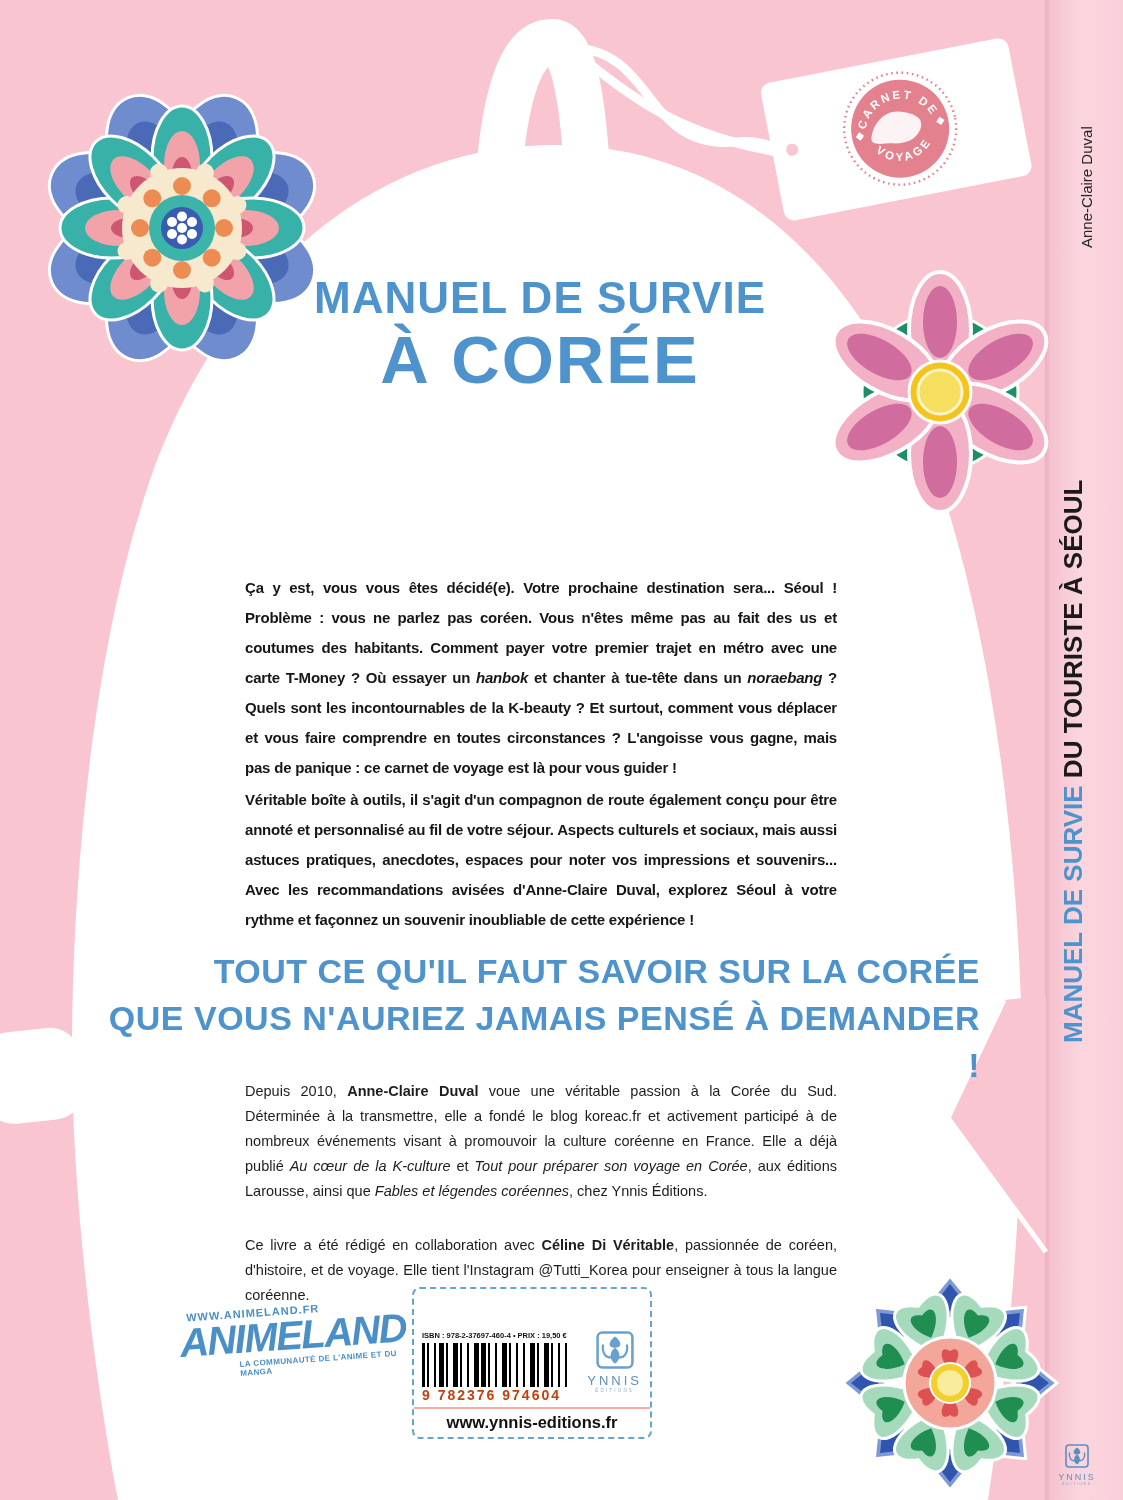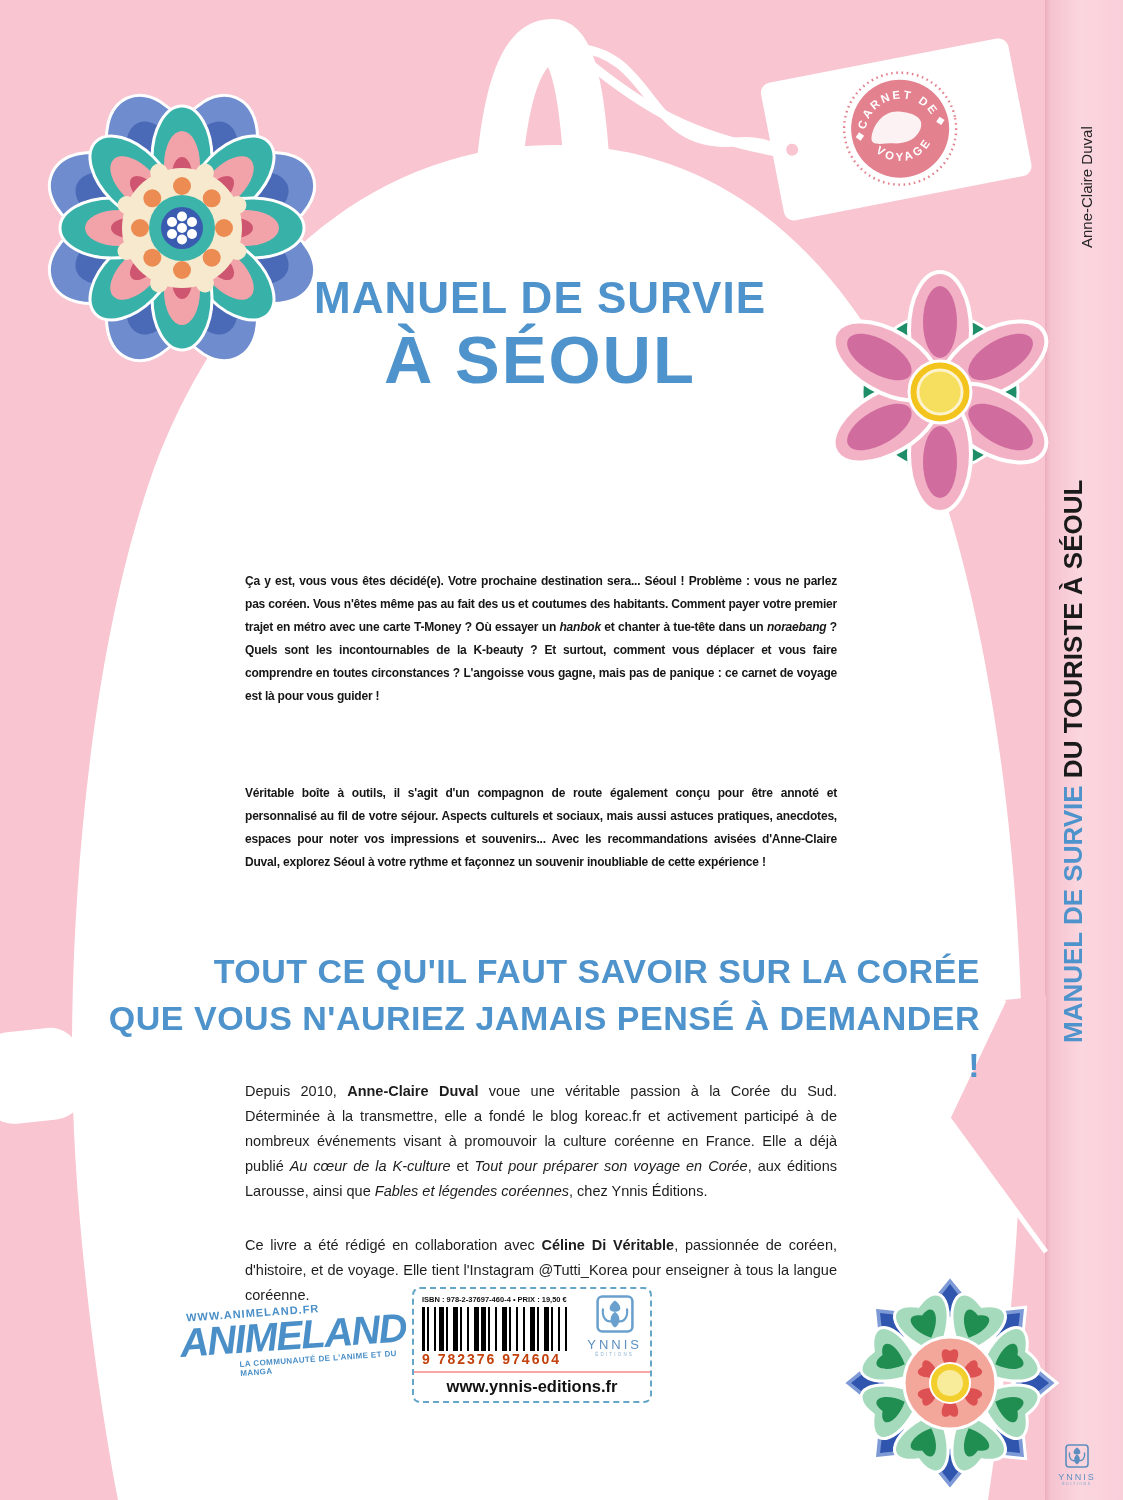--- a/index.html
+++ b/index.html
@@ -12,31 +12,31 @@
   
   .v{writing-mode:vertical-rl;transform:rotate(180deg);}
 
   .book-title{position:absolute;left:230px;top:276px;width:620px;text-align:center;
               color:#4e93cb;font-weight:700;line-height:1;}
   .bt1{font-size:44px;letter-spacing:1px;}
   .bt2{font-size:67px;letter-spacing:1px;margin-top:10px;}
   .bt3{font-size:67px;letter-spacing:2px;margin-top:6px;}
 
   .para{position:absolute;left:245px;width:592px;color:#161616;text-align:justify;}
-  .intro{font-weight:700;font-size:12px;line-height:23px;letter-spacing:-0.2px;}
+  .intro{font-weight:700;font-size:15px;line-height:30px;letter-spacing:-0.2px;}
   #p1{top:558px;} #p2{top:770px;}
   .heading{position:absolute;left:100px;top:948px;width:880px;text-align:right;
            color:#4e93cb;font-weight:700;font-size:34px;line-height:47px;letter-spacing:0.5px;}
   .bio{font-size:14.5px;line-height:25px;font-weight:400;color:#1d1d1d;}
   #bio1{top:1064px;} #bio2{top:1218px;}
   .b{font-weight:700;} .i{font-style:italic;}
 
   .barcode-box{position:absolute;left:412px;top:1287px;width:240px;background:#fff;
                border:2px dashed #64a5c8;border-radius:8px;padding:6px 8px 0;box-sizing:border-box;}
-  .bc-top{display:flex;gap:20px;align-items:flex-start;}
+  .bc-top{display:flex;gap:20px;align-items:flex-start;margin-top:36px;}
   .bc-left{width:158px;}
   .bc-isbn{font-size:7.5px;font-weight:700;color:#111;white-space:nowrap;}
   .bars{height:44px;margin-top:3px;
         background:linear-gradient(90deg,
         #000 0 3px,#fff 3px 5px,#000 5px 7px,#fff 7px 12px,#000 12px 14px,#fff 14px 17px,
         #000 17px 22px,#fff 22px 24px,#000 24px 26px,#fff 26px 31px,#000 31px 36px,#fff 36px 38px,
         #000 38px 40px,#fff 40px 45px,#000 45px 47px,#fff 47px 52px,#000 52px 57px,#fff 57px 59px,
         #000 59px 64px,#fff 64px 66px,#000 66px 68px,#fff 68px 73px,#000 73px 75px,#fff 75px 80px,
         #000 80px 85px,#fff 85px 87px,#000 87px 89px,#fff 89px 94px,#000 94px 96px,#fff 96px 101px,
         #000 101px 103px,#fff 103px 108px,#000 108px 113px,#fff 113px 115px,#000 115px 117px,#fff 117px 122px,
@@ -372,21 +372,21 @@
             <path d="M 950 1370 C 938 1358, 940 1344, 950 1351 C 960 1344, 962 1358, 950 1370 Z" fill="#dd5152"></path>
           </g>
       </g>
       <circle cx="950" cy="1383" r="20" fill="#f2cf2d" stroke="#fff" stroke-width="2"></circle>
       <circle cx="950" cy="1383" r="13" fill="#f8ec9a"></circle>
     </g>
   </svg>
 
   <div class="book-title">
     <div class="bt1">MANUEL DE SURVIE</div>
-    <div class="bt3">À SÉOUL</div>
+    <div class="bt3">À CORÉE</div>
   </div>
 
   <p id="p1" class="para intro"><span>Ça y est, vous vous êtes décidé(e). Votre prochaine destination sera... Séoul ! Problème : vous ne parlez pas coréen. Vous n'êtes même pas au fait des us et coutumes des habitants. Comment payer votre premier trajet en métro avec une carte T-Money ? Où essayer un </span><span class="i">hanbok</span><span> et chanter à tue-tête dans un </span><span class="i">noraebang</span><span> ? Quels sont les incontournables de la K-beauty ? Et surtout, comment vous déplacer et vous faire comprendre en toutes circonstances ? L'angoisse vous gagne, mais pas de panique : ce carnet de voyage est là pour vous guider !</span></p>
   <p id="p2" class="para intro"><span>Véritable boîte à outils, il s'agit d'un compagnon de route également conçu pour être annoté et personnalisé au fil de votre séjour. Aspects culturels et sociaux, mais aussi astuces pratiques, anecdotes, espaces pour noter vos impressions et souvenirs... Avec les recommandations avisées d'Anne-Claire Duval, explorez Séoul à votre rythme et façonnez un souvenir inoubliable de cette expérience !</span></p>
 
   <div class="heading">
     <div>TOUT CE QU'IL FAUT SAVOIR SUR LA CORÉE</div>
     <div>QUE VOUS N'AURIEZ JAMAIS PENSÉ À DEMANDER !</div>
   </div>
 

